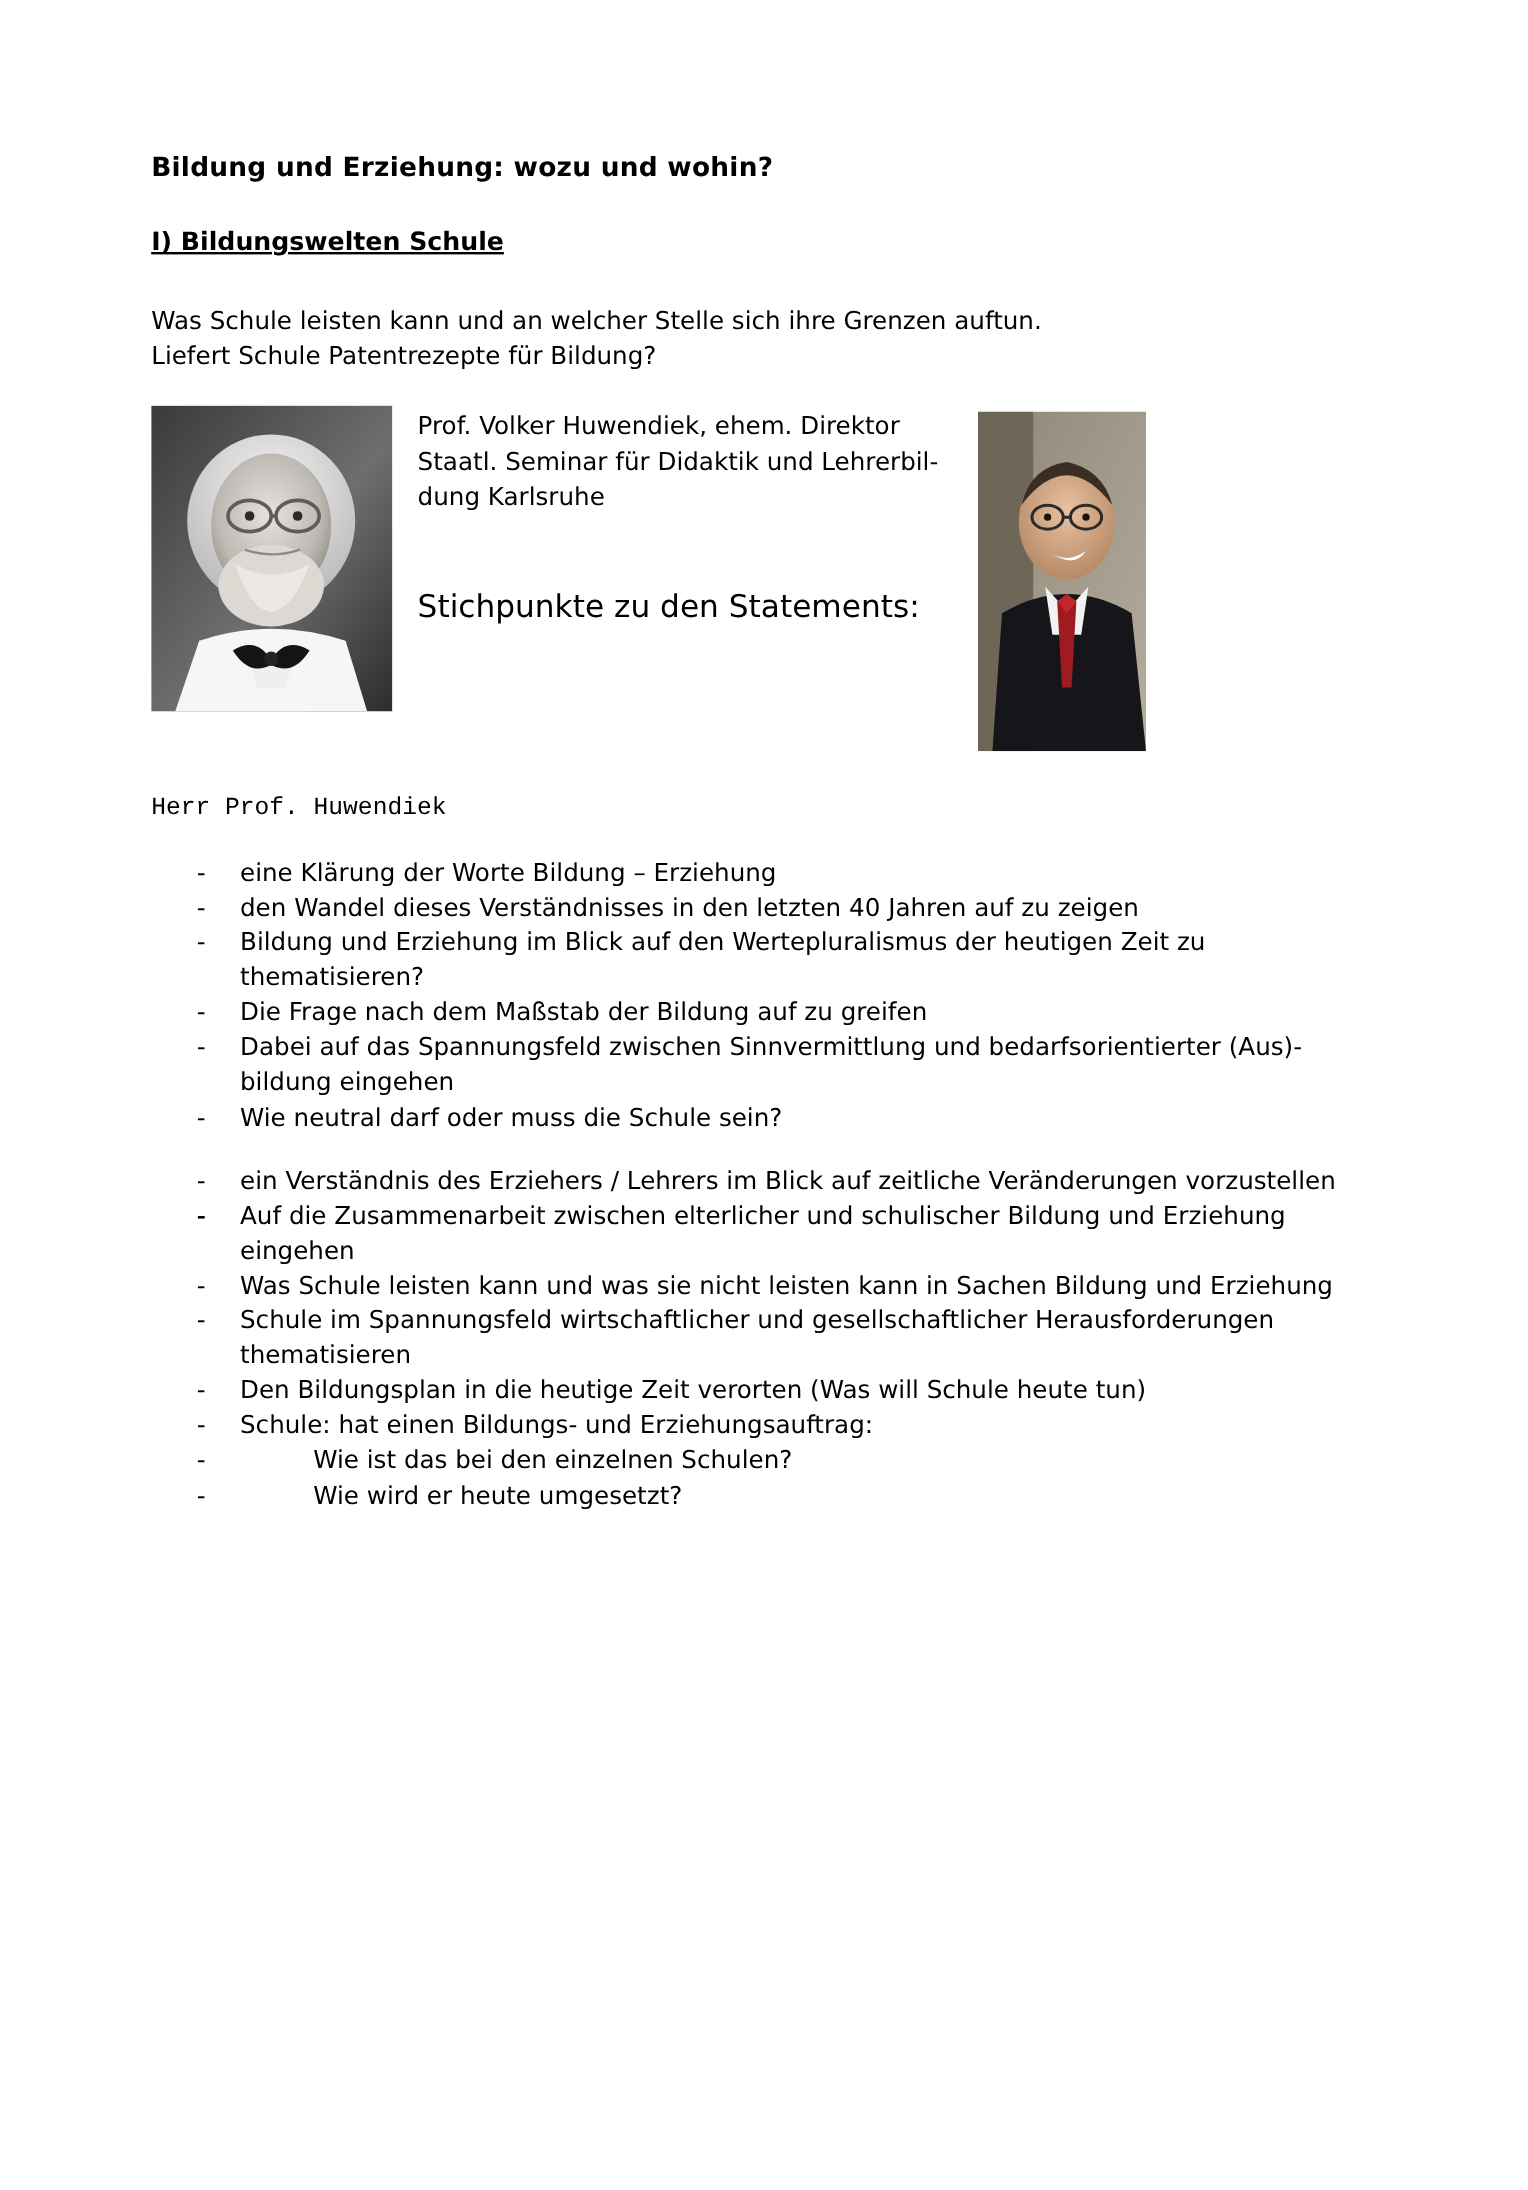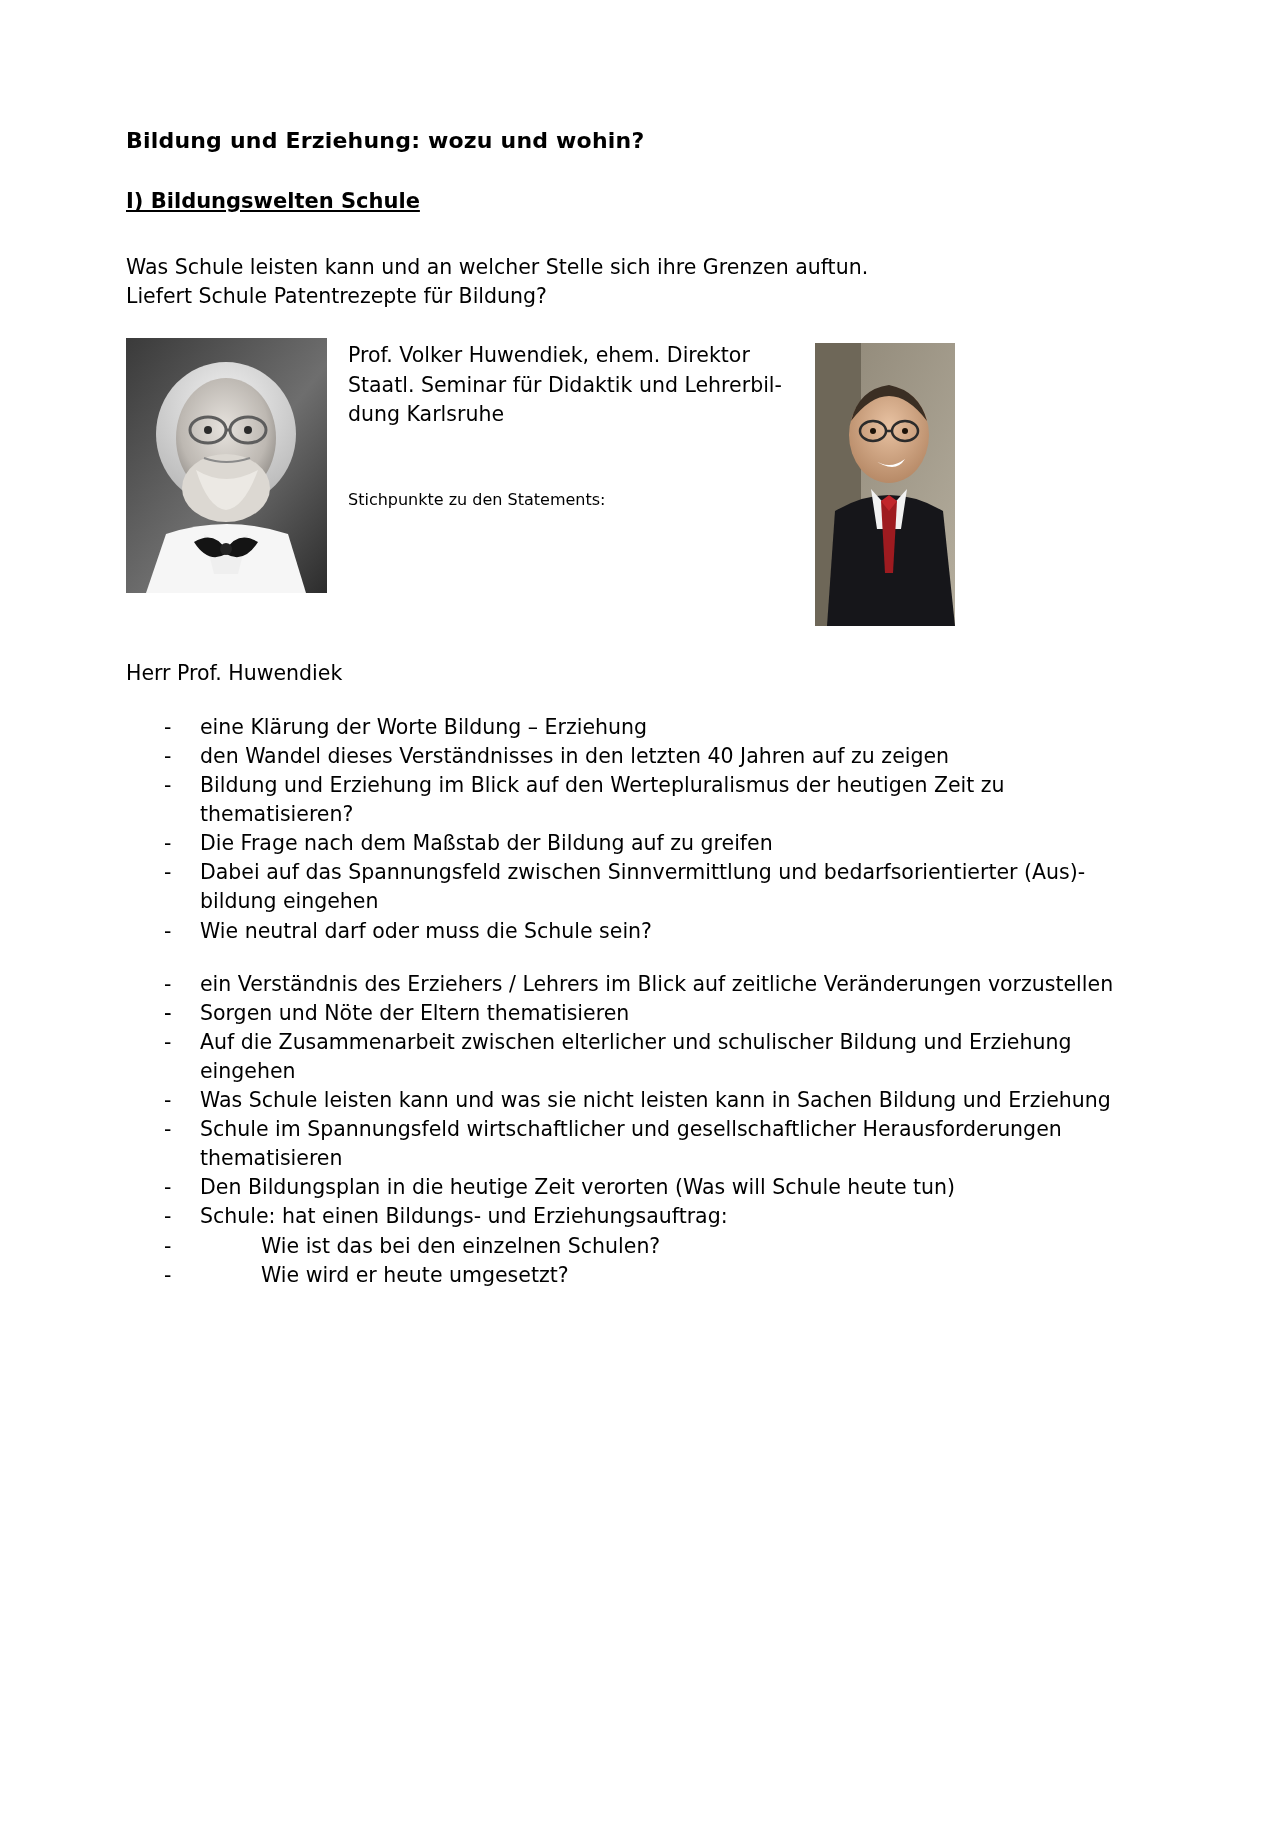--- a/index.html
+++ b/index.html
@@ -86,32 +86,32 @@
     margin: 0;
   }
   .speaker-2 {
     font-size: 20.5px;
     line-height: 1.45;
     margin: 62px 0 0 0;
     text-align: right;
     padding-right: 4px;
   }
   .stichpunkte {
-    font-size: 16px;
+    font-size: 26px;
     margin: 58px 0 0 0;
     line-height: 1.45;
   }
 
   
   .speaker-head {
     font-size: 20.5px;
     margin: 0;
     line-height: 1.45;
   }
-  .head-huwendiek { margin-top: 26px; }
+  .head-huwendiek { margin-top: 26px; font-family: Liberation Mono, monospace; }
   .head-schnatterbeck { margin-top: 32px; margin-left: 38px; }
 
   ul.dashlist {
     list-style: none;
     margin: 24px 0 0 0;
     padding: 0;
   }
   ul.dashlist li {
     position: relative;
     font-size: 20.5px;
@@ -234,21 +234,21 @@
         <li><span class="dash">-</span><span>den Wandel dieses Verständnisses in den letzten 40 Jahren auf zu zeigen</span></li>
         <li><span class="dash">-</span><span>Bildung und Erziehung im Blick auf den Wertepluralismus der heutigen Zeit zu thematisieren?</span></li>
         <li><span class="dash">-</span><span>Die Frage nach dem Maßstab der Bildung auf zu greifen</span></li>
         <li><span class="dash">-</span><span>Dabei auf das Spannungsfeld zwischen Sinnvermittlung und bedarfsorientierter (Aus)-bildung eingehen</span></li>
         <li><span class="dash">-</span><span>Wie neutral darf oder muss die Schule sein?</span></li>
       </ul>
 
       <ul class="dashlist list-gap-before">
         <li><span class="dash">-</span><span>ein Verständnis des Erziehers / Lehrers im Blick auf zeitliche Veränderungen  vorzustellen</span></li>
         <li><span class="dash">-</span></li>
-        <li><span class="dash">-</span><span>Sorgen und Nöte der Eltern thematisieren</span></li>
+        <li><span class="dash">-</span></li>
         <li><span class="dash">-</span><span>Auf die Zusammenarbeit zwischen elterlicher und schulischer Bildung und Erziehung eingehen</span></li>
         <li><span class="dash">-</span><span>Was Schule leisten kann und was sie nicht leisten kann in Sachen Bildung und Erziehung</span></li>
         <li><span class="dash">-</span><span>Schule im Spannungsfeld wirtschaftlicher und gesellschaftlicher Herausforderungen thematisieren</span></li>
         <li><span class="dash">-</span><span>Den Bildungsplan in die heutige Zeit verorten (Was will Schule heute tun)</span></li>
         <li><span class="dash">-</span><span>Schule: hat einen  Bildungs- und Erziehungsauftrag:</span></li>
         <li class="indented"><span class="dash">-</span><span>Wie ist das bei den einzelnen Schulen?</span></li>
         <li class="indented"><span class="dash">-</span><span>Wie wird er heute umgesetzt?</span></li>
       </ul>
 
     </div>

